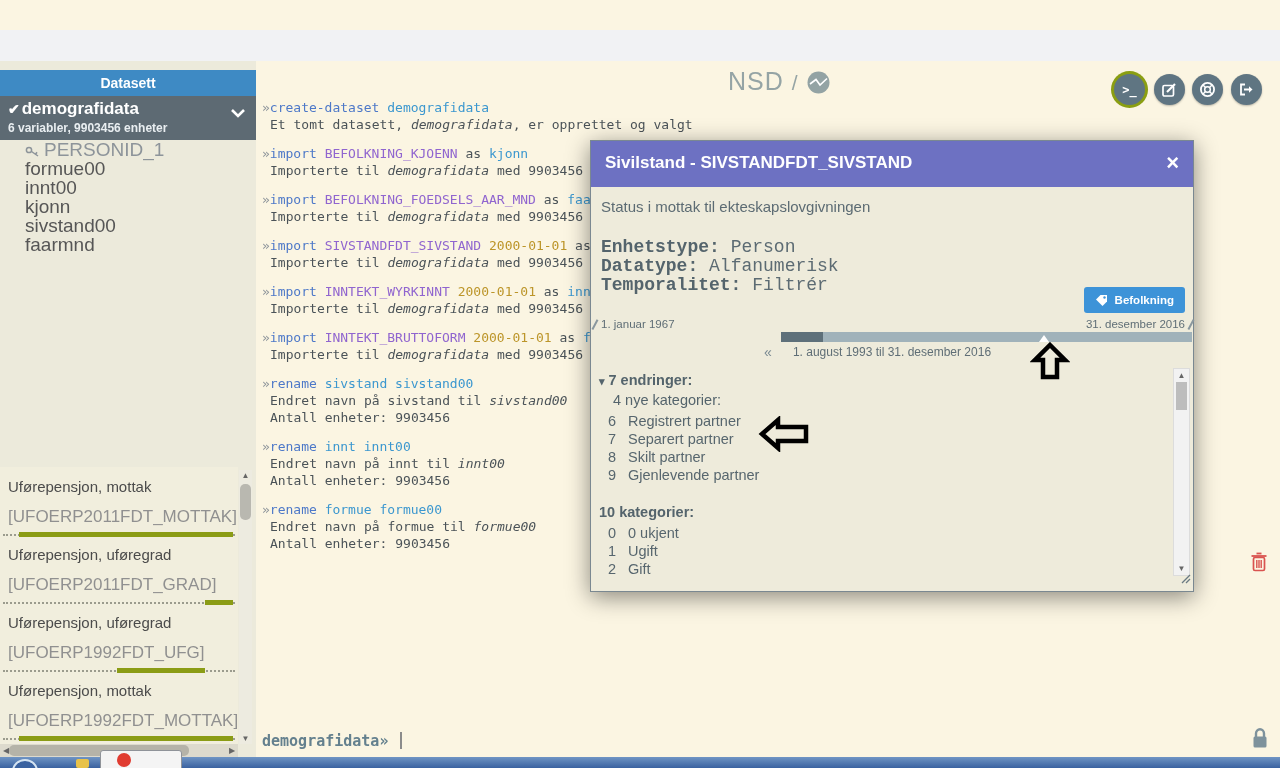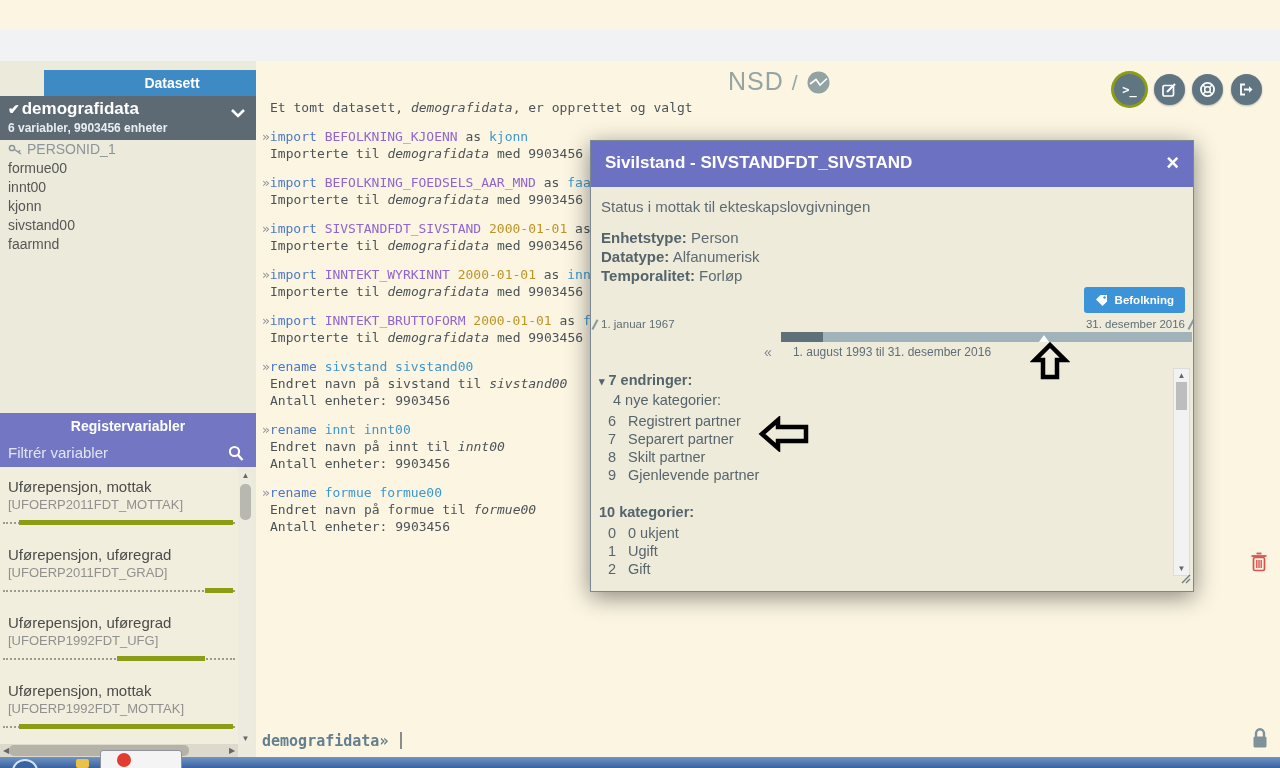--- a/index.html
+++ b/index.html
@@ -23,39 +23,39 @@
   .navic.dis{color:#b3b6b9;}
   .urlbar{position:absolute;left:118px;top:35px;width:1098px;height:22px;background:#fff;
        border:1px solid #d0d0d0;border-radius:3px;}
   .url-text{position:absolute;left:28px;top:3px;font-size:13px;color:#3c4043;}
   .url-text .path{color:#8d9196;}
   .star{position:absolute;right:8px;top:2px;color:#4a90e2;font-size:14px;}
   .menu-dots{position:absolute;left:1248px;top:35px;font-size:15px;color:#5f6368;font-weight:bold;letter-spacing:0;}
   
   .sidebar{position:absolute;left:0;top:61px;width:256px;height:696px;background:#eceadb;}
   .ds-header{position:absolute;left:0;top:9px;width:256px;height:26px;background:#3e8ac4;color:#fff;
-       font-size:14px;font-weight:bold;text-align:center;line-height:26px;margin-left:44px;}
+       font-size:14px;font-weight:bold;text-align:center;line-height:26px;}
   .ds-block{position:absolute;left:0;top:35px;width:256px;height:44px;background:#5d6a73;color:#fff;}
   .ds-name{position:absolute;left:8px;top:3px;font-size:17px;font-weight:bold;}
   .ds-check{font-size:14px;margin-right:2px;}
   .ds-chevron{position:absolute;right:10px;top:8px;}
   .ds-summary{position:absolute;left:8px;top:25px;font-size:12px;font-weight:bold;color:#e9eef1;}
   .var-list{position:absolute;left:0;top:79px;width:256px;}
-  .var-item{height:19px;line-height:19px;padding-left:8px;font-size:14px;color:#565656;}
+  .var-item{height:19px;line-height:19px;padding-left:25px;font-size:19px;color:#565656;}
   .var-item.key{color:#8d949a;}
   .var-item.key svg{vertical-align:-2px;margin-right:4px;}
   .reg-header{position:absolute;left:0;top:352px;width:256px;height:27px;background:#7377c3;color:#fff;
        font-size:14px;font-weight:bold;text-align:center;line-height:27px;}
   .filter-row{position:absolute;left:0;top:379px;width:256px;height:27px;background:#7377c3;}
   .filter-text{position:absolute;left:8px;top:4px;font-size:15px;color:#e3e4f5;}
   .filter-row svg{position:absolute;right:12px;top:5px;}
   .reg-list{position:absolute;left:0;top:406px;width:238px;height:277px;background:#f1eedd;overflow:hidden;}
   .reg-item{height:57px;padding-top:11px;box-sizing:content-box;}
   .reg-title{padding-left:8px;font-size:15px;color:#4b4b4b;line-height:18px;}
-  .reg-code{padding-left:8px;font-size:13px;color:#909090;line-height:17px;}
+  .reg-code{padding-left:8px;font-size:17px;color:#909090;line-height:17px;margin-top:12px;}
   .reg-line{position:relative;margin:5px 3px 0 3px;height:4px;border-bottom:2px dotted #9b9b8d;}
   .reg-bar{position:absolute;bottom:-3px;height:5px;background:#8b9c15;}
   .vsb{position:absolute;left:239px;top:409px;width:13px;height:274px;background:#edebe0;}
   .vsb .arr{position:absolute;left:0;width:13px;font-size:8px;color:#666;text-align:center;}
   .vsb .thumb{position:absolute;left:1px;top:14px;width:11px;height:36px;background:#b9b8b0;border-radius:5px;}
   .hsb{position:absolute;left:0;top:683px;width:238px;height:13px;background:#dddacd;}
   .hsb .arr{position:absolute;top:0;width:12px;font-size:8px;color:#666;text-align:center;line-height:13px;}
   .hsb .thumb{position:absolute;left:9px;top:1px;width:180px;height:11px;background:#b5b3a8;border-radius:5px;}
   
   .main{position:absolute;left:256px;top:61px;width:1024px;height:696px;background:#fbf5e2;}
@@ -83,21 +83,21 @@
   .trash{position:absolute;left:994px;top:491px;}
   .lock{position:absolute;left:994px;top:666px;}
   
   .modal{position:absolute;left:590px;top:140px;width:602px;height:450px;z-index:50;
       border:1px solid #7a8891;box-shadow:0 5px 22px rgba(0,0,0,.45);background:#eeebdb;}
   .modal-header{position:absolute;left:0;top:0;width:100%;height:46px;background:#6d71c2;}
   .modal-title{position:absolute;left:14px;top:12px;font-size:17px;font-weight:bold;color:#fff;}
   .modal-close{position:absolute;right:14px;top:9px;font-size:22px;font-weight:bold;color:#fff;}
   .modal-body{position:absolute;left:0;top:46px;width:100%;height:403px;color:#5c6b73;}
   .m-desc{position:absolute;left:10px;top:11px;font-size:15px;}
-  .m-props{position:absolute;left:10px;top:41px;font-size:15px;line-height:19px;}
+  .m-props{position:absolute;left:10px;top:51px;font-size:18px;line-height:19px;font-family:Liberation Mono, monospace;}
   .m-props b{color:#54646c;}
   .tag-btn{position:absolute;right:8px;top:100px;height:26px;background:#3d93d8;border-radius:3px;
       color:#fff;font-size:11.5px;font-weight:bold;display:flex;align-items:center;gap:7px;padding:0 11px;}
   .tl-labels{position:absolute;left:0;top:131px;width:100%;font-size:11.5px;color:#5f6e76;}
   .tl-start{position:absolute;left:10px;}
   .tl-end{position:absolute;right:8px;}
   .tl-tick{position:absolute;width:1.5px;height:11px;background:#8a979e;transform:rotate(28deg);top:1px;}
   .track{position:absolute;left:190px;top:145px;width:411px;height:10px;background:#a0b2ba;}
   .track-dark{position:absolute;left:0;top:0;width:42px;height:10px;background:#5e707a;}
   .track-marker{position:absolute;left:258px;bottom:0;width:0;height:0;
@@ -212,28 +212,20 @@
             <circle cx="4" cy="5" r="2.6" fill="none" stroke="#8d949a" stroke-width="1.5"></circle>
             <line x1="6.5" y1="6.5" x2="13" y2="11" stroke="#8d949a" stroke-width="1.5"></line>
             <line x1="10.5" y1="9.2" x2="12" y2="7.2" stroke="#8d949a" stroke-width="1.5"></line>
           </svg><span>PERSONID_1</span></div>
         <div class="var-item"><span>formue00</span></div>
         <div class="var-item"><span>innt00</span></div>
         <div class="var-item"><span>kjonn</span></div>
         <div class="var-item"><span>sivstand00</span></div>
         <div class="var-item"><span>faarmnd</span></div>
       </div>
-    <div class="reg-header">Registervariabler</div>
-    <div class="filter-row">
-      <span class="filter-text">Filtrér variabler</span>
-      <svg width="16" height="17" viewBox="0 0 16 17">
-        <circle cx="6.5" cy="6.5" r="4.6" fill="none" stroke="#fff" stroke-width="2"></circle>
-        <line x1="10" y1="10" x2="14.5" y2="15" stroke="#fff" stroke-width="2.4"></line>
-      </svg>
-    </div>
     <div class="reg-list">
         <div class="reg-item">
           <div class="reg-title">Uførepensjon, mottak</div>
           <div class="reg-code">[UFOERP2011FDT_MOTTAK]</div>
           <div class="reg-line">
             <span class="reg-bar" style="left: 7%; width: 92%;"></span>
           </div>
         </div>
         <div class="reg-item">
           <div class="reg-title">Uførepensjon, uføregrad</div>
@@ -298,20 +290,21 @@
     </div>
     <div class="hdr-btn" style="left:975px;">
       <svg width="17" height="17" viewBox="0 0 17 17">
         <path d="M7 3.5 L3 3.5 L3 13.5 L7 13.5" fill="none" stroke="#fff" stroke-width="1.8"></path>
         <line x1="6" y1="8.5" x2="13" y2="8.5" stroke="#fff" stroke-width="2"></line>
         <path d="M11 5.2 L14.5 8.5 L11 11.8 Z" fill="#fff"></path>
       </svg>
     </div>
     <div class="console-log">
         <div class="console-block">
+          <div class="cmd-line"><span class="seg-pr">»</span><span class="seg-kw">create-dataset </span><span class="seg-alias">demografidata</span></div>
           <div class="out-line"><span class="seg-plain">Et tomt datasett, </span><span class="seg-it">demografidata</span><span class="seg-plain">, er opprettet og valgt</span></div>
         </div>
         <div class="console-block">
           <div class="cmd-line"><span class="seg-pr">»</span><span class="seg-kw">import </span><span class="seg-src">BEFOLKNING_KJOENN</span><span class="seg-plain"> as </span><span class="seg-alias">kjonn</span></div>
           <div class="out-line"><span class="seg-plain">Importerte til </span><span class="seg-it">demografidata</span><span class="seg-plain"> med 9903456 verdier</span></div>
         </div>
         <div class="console-block">
           <div class="cmd-line"><span class="seg-pr">»</span><span class="seg-kw">import </span><span class="seg-src">BEFOLKNING_FOEDSELS_AAR_MND</span><span class="seg-plain"> as </span><span class="seg-alias">faarmnd</span></div>
           <div class="out-line"><span class="seg-plain">Importerte til </span><span class="seg-it">demografidata</span><span class="seg-plain"> med 9903456 verdier</span></div>
         </div>
@@ -365,21 +358,21 @@
   <div class="modal">
     <div class="modal-header">
       <span class="modal-title">Sivilstand - SIVSTANDFDT_SIVSTAND</span>
       <span class="modal-close">×</span>
     </div>
     <div class="modal-body">
       <div class="m-desc">Status i mottak til ekteskapslovgivningen</div>
       <div class="m-props">
         <div><b>Enhetstype:</b> <span>Person</span></div>
         <div><b>Datatype:</b> <span>Alfanumerisk</span></div>
-        <div><b>Temporalitet:</b> <span>Forløp</span></div>
+        <div><b>Temporalitet:</b> <span>Filtrér</span></div>
       </div>
       <div class="tag-btn">
         <svg width="13" height="13" viewBox="0 0 13 13">
           <path d="M1 5.5 L5.5 1 L12 1 L12 7.5 L7.5 12 Z" fill="#fff"></path>
           <circle cx="9.5" cy="3.5" r="1.2" fill="#3d93d8"></circle>
         </svg>
         <span>Befolkning</span>
       </div>
       <div class="tl-labels">
         <span class="tl-tick" style="left:3px;"></span>

